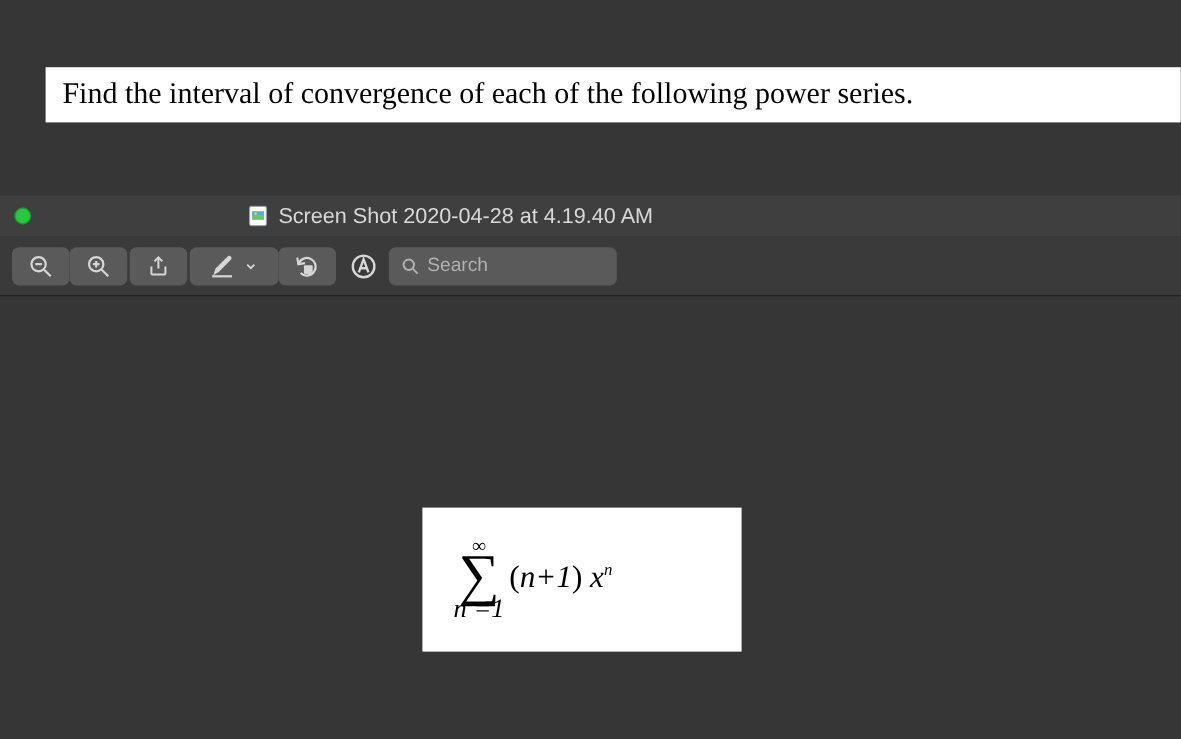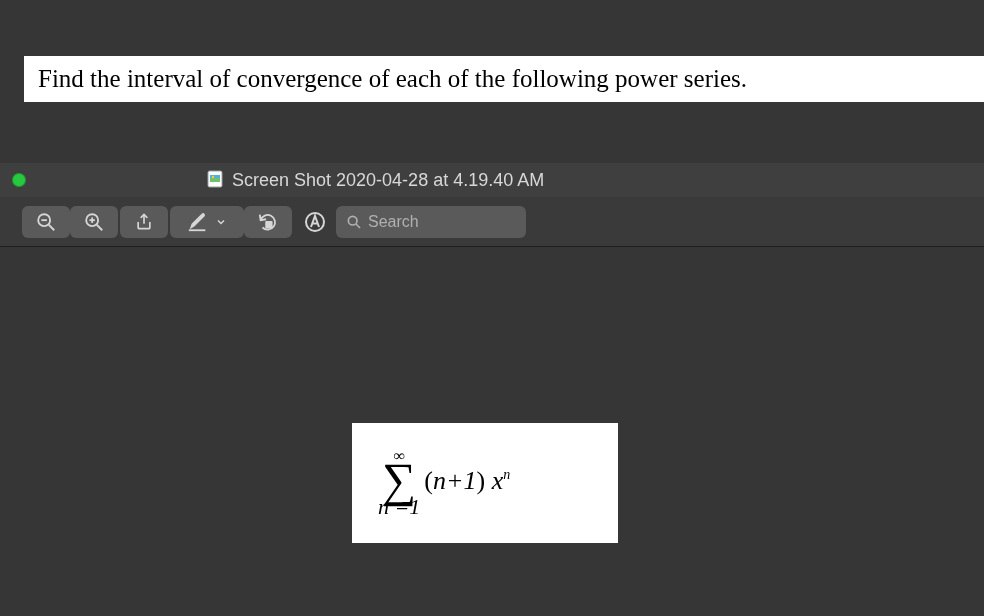--- a/index.html
+++ b/index.html
@@ -7,21 +7,21 @@
   body {
     background: #363636;
     font-family: -apple-system, BlinkMacSystemFont, "Helvetica Neue", Arial, sans-serif;
     color: #e6e6e6;
   }
 
   
   .question-banner {
     position: absolute;
     top: 56px;
-    left: 24px;
+    left: 38px;
     right: 0;
     height: 46px;
     background: #ffffff;
     color: #000;
     font-family: Georgia, "Times New Roman", serif;
     font-size: 25px;
     padding: 6px 14px 6px 14px;
     line-height: 1.3;
     display: flex;
     align-items: center;
@@ -49,41 +49,41 @@
     width: 14px;
     height: 14px;
     border-radius: 50%;
     background: #28c940;
     margin-left: 4px;
     box-shadow: inset 0 0 0 1px rgba(0,0,0,0.25);
   }
 
   .file-icon-wrap {
     display: flex;
-    align-items: flex-start;
+    align-items: center;
     margin-left: 170px;
     gap: 8px;
   }
   .file-icon {
     width: 18px;
     height: 18px;
   }
   .window-title {
     font-size: 18px;
     color: #d8d8d8;
     font-family: -apple-system, BlinkMacSystemFont, "Helvetica Neue", Arial, sans-serif;
   }
 
   .toolbar {
     height: 50px;
     background: #3a3a3a;
     border-bottom: 1px solid #1e1e1e;
     display: flex;
     align-items: center;
-    padding: 0 22px;
+    padding: 0 10px;
   }
 
   .toolbar-btn {
     height: 32px;
     min-width: 48px;
     background: #5a5a5a;
     border-radius: 6px;
     display: flex;
     align-items: center;
     justify-content: center;

